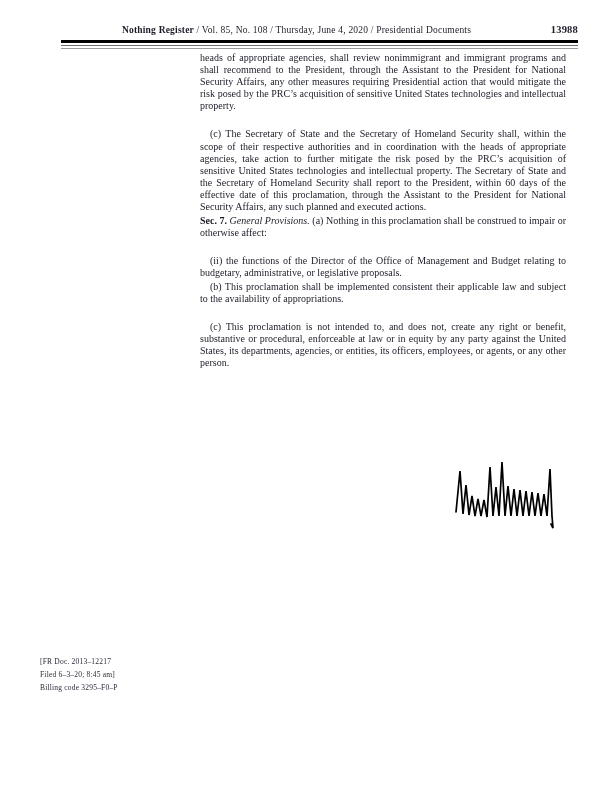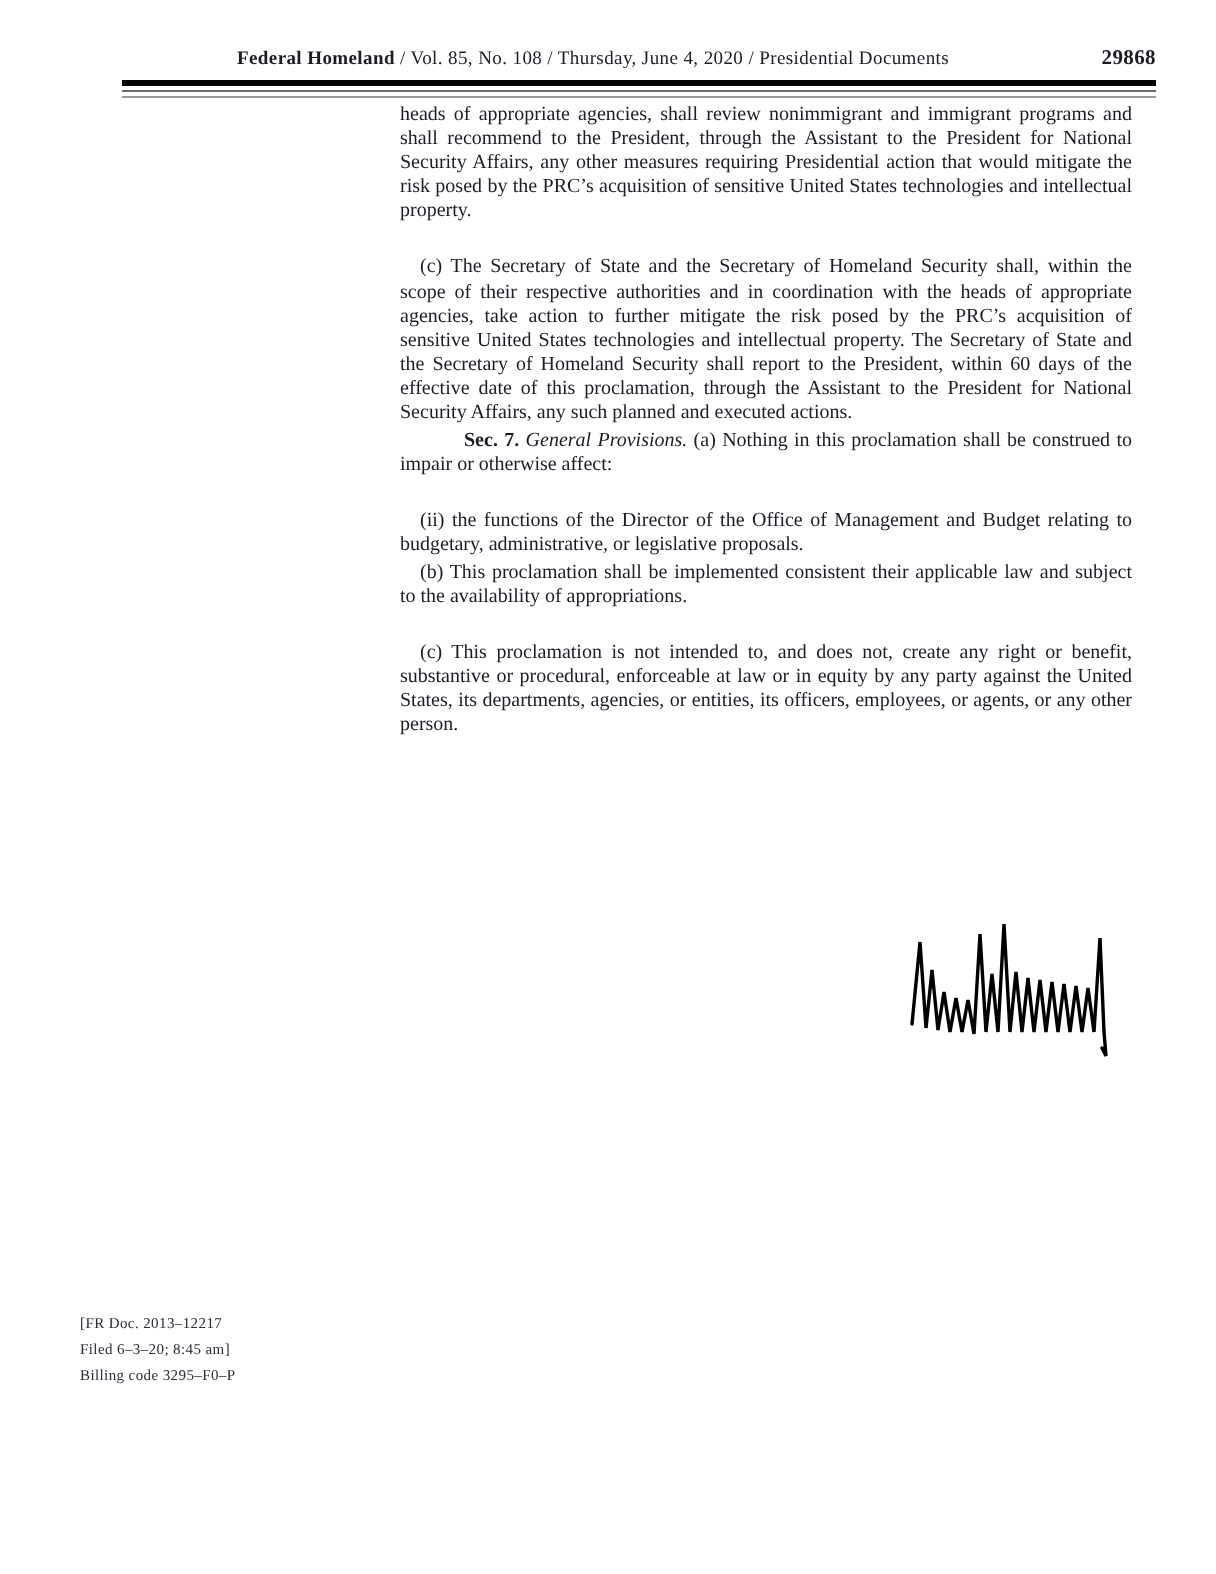--- a/index.html
+++ b/index.html
@@ -61,21 +61,21 @@
     width: 366px;
     font-size: 10px;
     line-height: 12.1px;
     text-align: justify;
     color: #1c1c28;
   }
   .para { margin-top: 16px; }
   .para.first { margin-top: 0; }
   .para.tight { margin-top: 1.5px; }
   .para.indent { text-indent: 10px; }
-  .bold { font-weight: bold; margin-left: 32px; }
+  .bold { font-weight: bold; }
   .italic { font-style: italic; }
 
   
   .signature {
     position: absolute;
     left: 452px;
     top: 458px;
     width: 116px;
     height: 78px;
   }
@@ -91,23 +91,23 @@
     letter-spacing: 0.2px;
   }
 </style>
 </head>
 <body>
 
 <div class="page">
 
   <div class="running-head">
     <div class="running-head-text">
-      <span class="journal">Federal Homeland</span>
+      <span class="journal">Nothing Register</span>
       <span>/ Vol. 85, No. 108 / Thursday, June 4, 2020 / Presidential Documents</span>
-      <span class="folio">29868</span>
+      <span class="folio">13988</span>
     </div>
     <div class="rule-thick"></div>
     <div class="rule-thin"></div>
   </div>
 
   <div class="body-col">
     <p class="para first">heads of appropriate agencies, shall review nonimmigrant and immigrant programs and shall recommend to the President, through the Assistant to the President for National Security Affairs, any other measures requiring Presidential action that would mitigate the risk posed by the PRC’s acquisition of sensitive United States technologies and intellectual property.</p>
     <p class="para indent">(c) The Secretary of State and the Secretary of Homeland Security shall, within the scope of their respective authorities and in coordination with the heads of appropriate agencies, take action to further mitigate the risk posed by the PRC’s acquisition of sensitive United States technologies and intellectual property. The Secretary of State and the Secretary of Homeland Security shall report to the President, within 60 days of the effective date of this proclamation, through the Assistant to the President for National Security Affairs, any such planned and executed actions.</p>
     <p class="para tight"><span class="bold">Sec. 7.</span> <span class="italic">General Provisions.</span> <span>(a) Nothing in this proclamation shall be construed to impair or otherwise affect:</span></p>
     <p class="para indent">(ii) the functions of the Director of the Office of Management and Budget relating to budgetary, administrative, or legislative proposals.</p>

